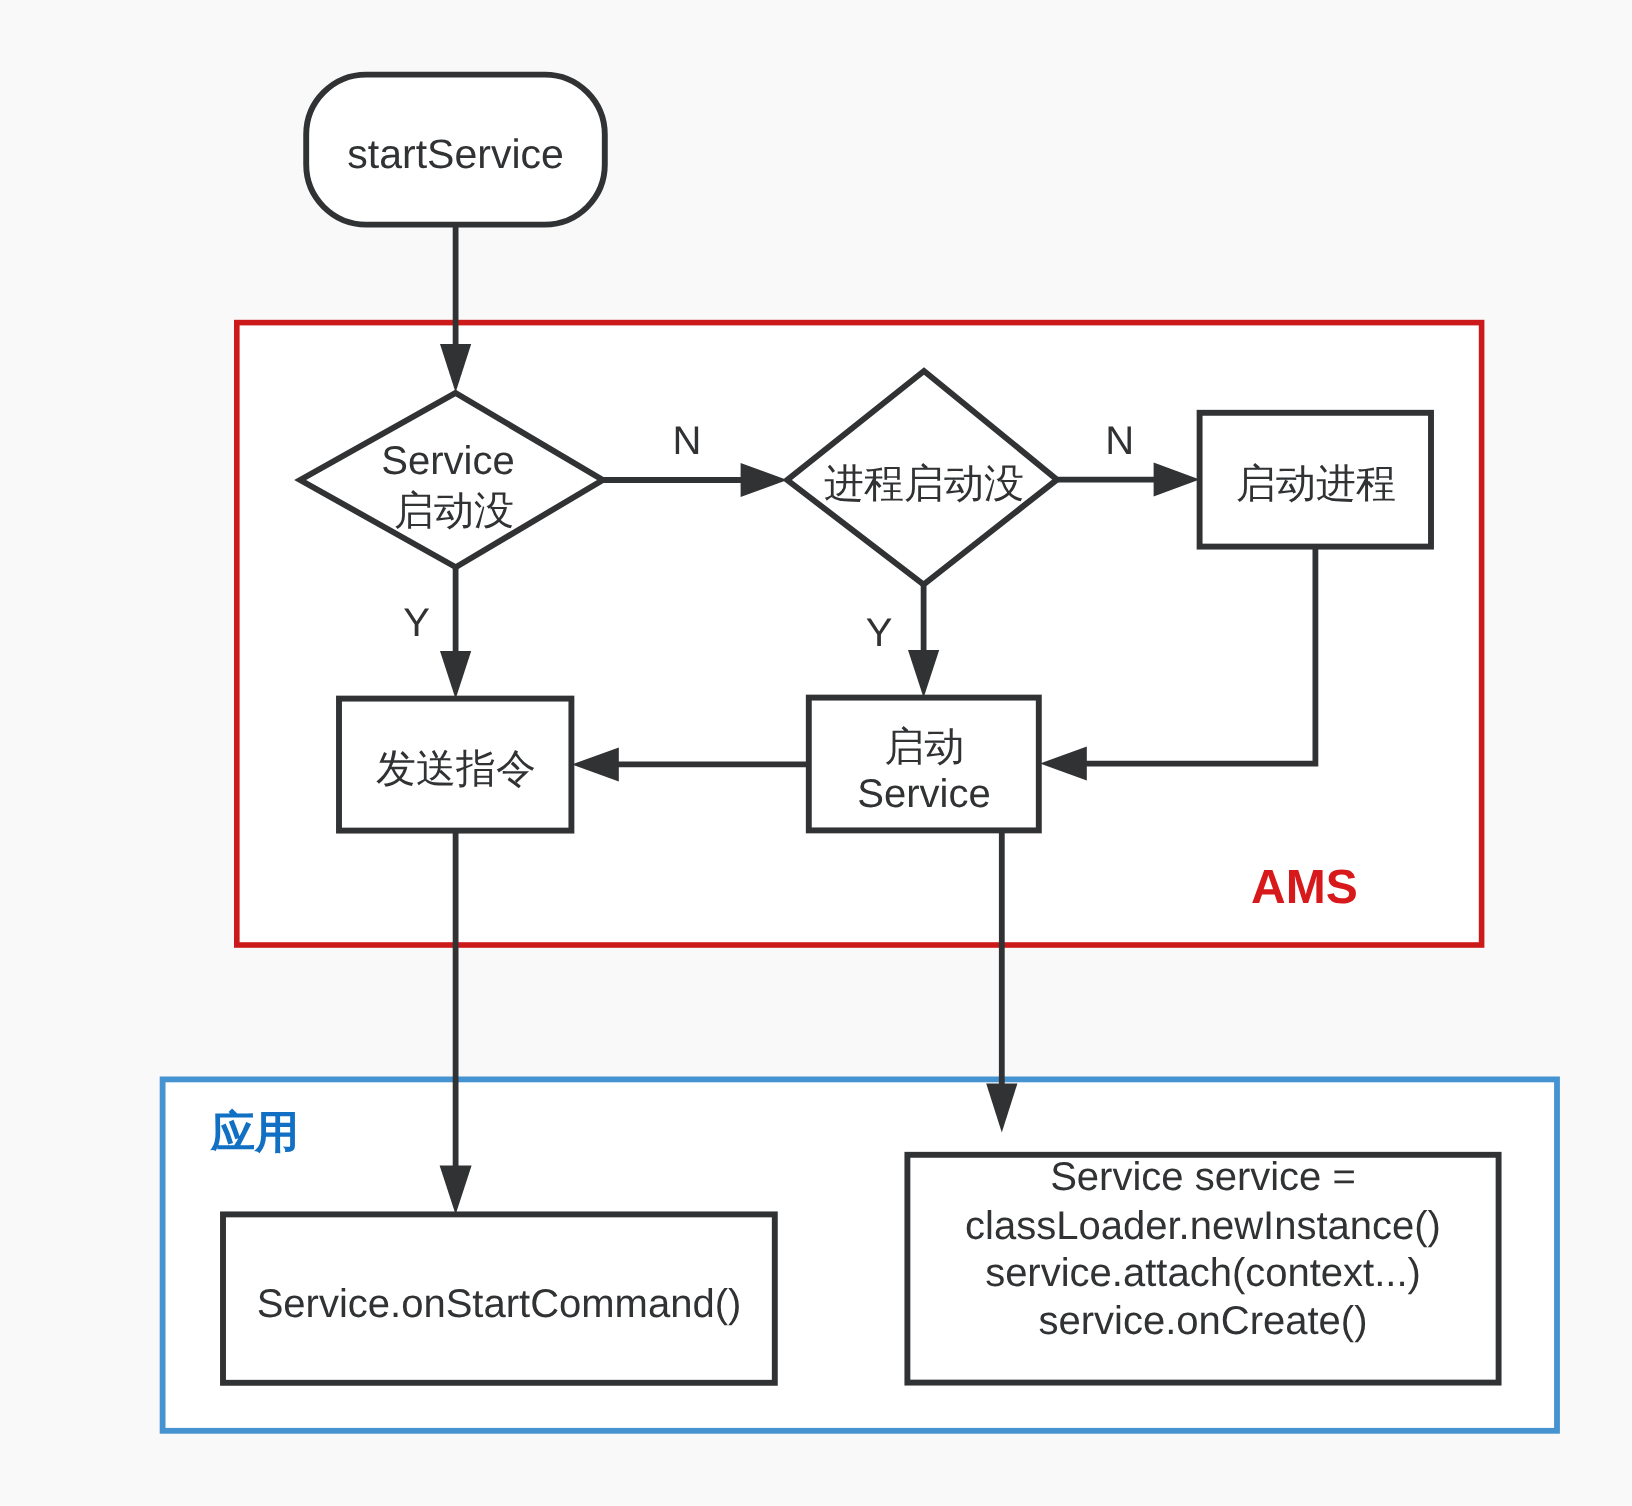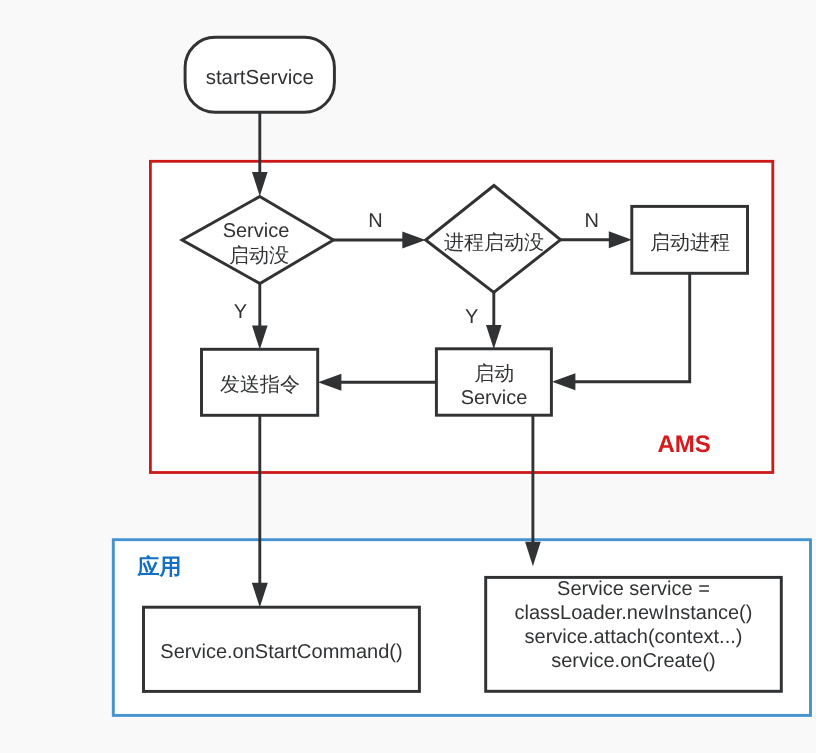--- a/index.html
+++ b/index.html
@@ -1,19 +1,19 @@
 <!DOCTYPE html>
 <html><head>
 <meta charset="utf-8">
 <title>startService flow</title>
 <style>
   html,body{margin:0;padding:0;}
   body{width:816px;height:753px;background:#f9f9f9;overflow:hidden;
        font-family:"Liberation Sans","DejaVu Sans",sans-serif;}
-  #stage{position:relative;width:710px;height:753px;margin-left:32px;}
+  #stage{position:relative;width:710px;height:753px;}
   svg#diagram{position:absolute;left:0;top:0;width:816px;height:753px;display:block;}
   text{font-family:"Liberation Sans","DejaVu Sans",sans-serif;fill:#303234;
        -webkit-font-smoothing:antialiased;text-rendering:geometricPrecision;}
   .t-en{font-size:20px;}
   .t-cn{font-size:20px;}
   .t-lbl{font-size:20px;}
   .t-grp{font-size:24px;font-weight:bold;fill:#d8191b;}
   .t-grp-cn{font-size:22px;font-weight:bold;fill:#1270c4;}
 </style>
 </head>

